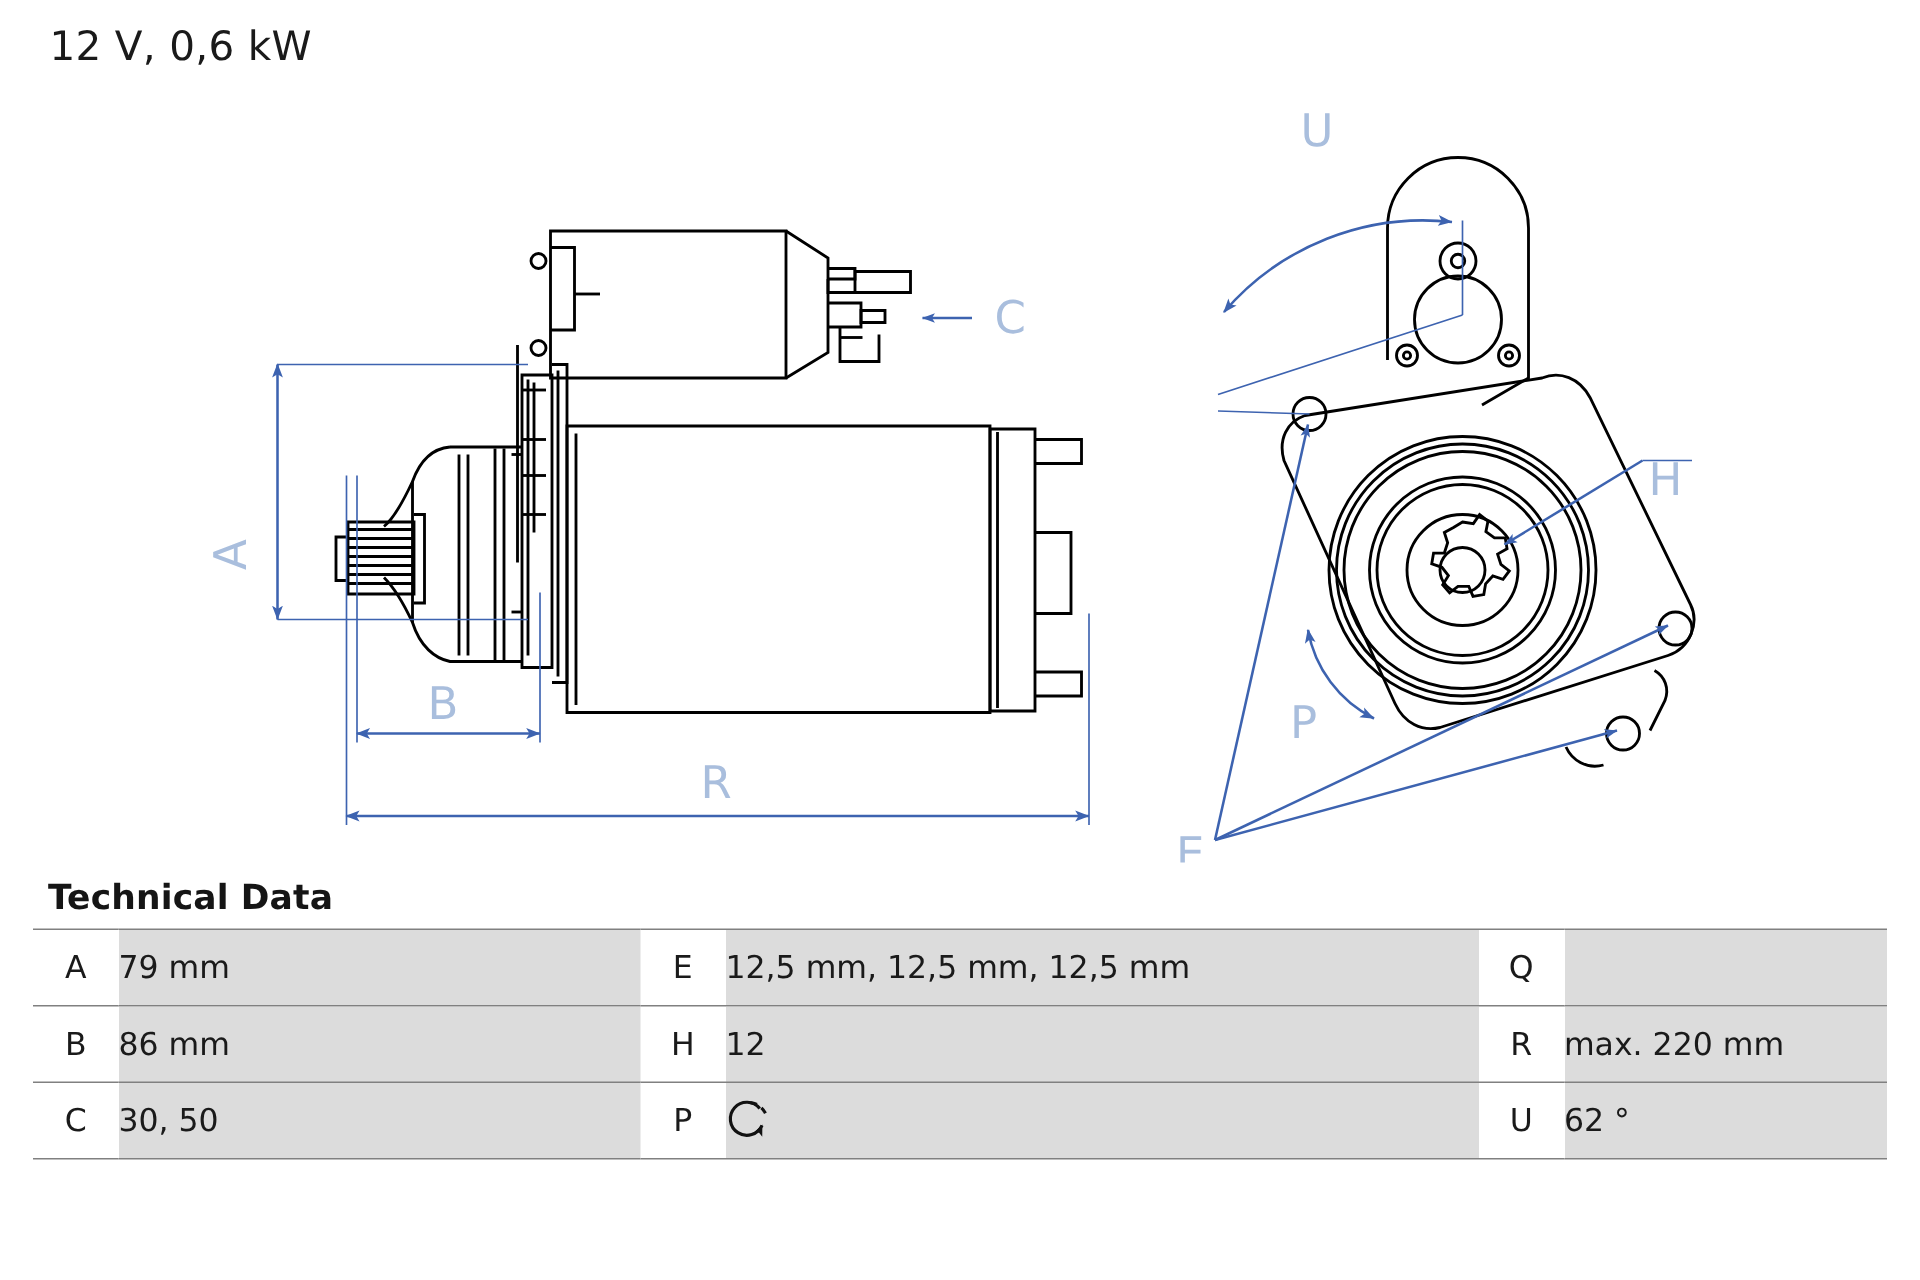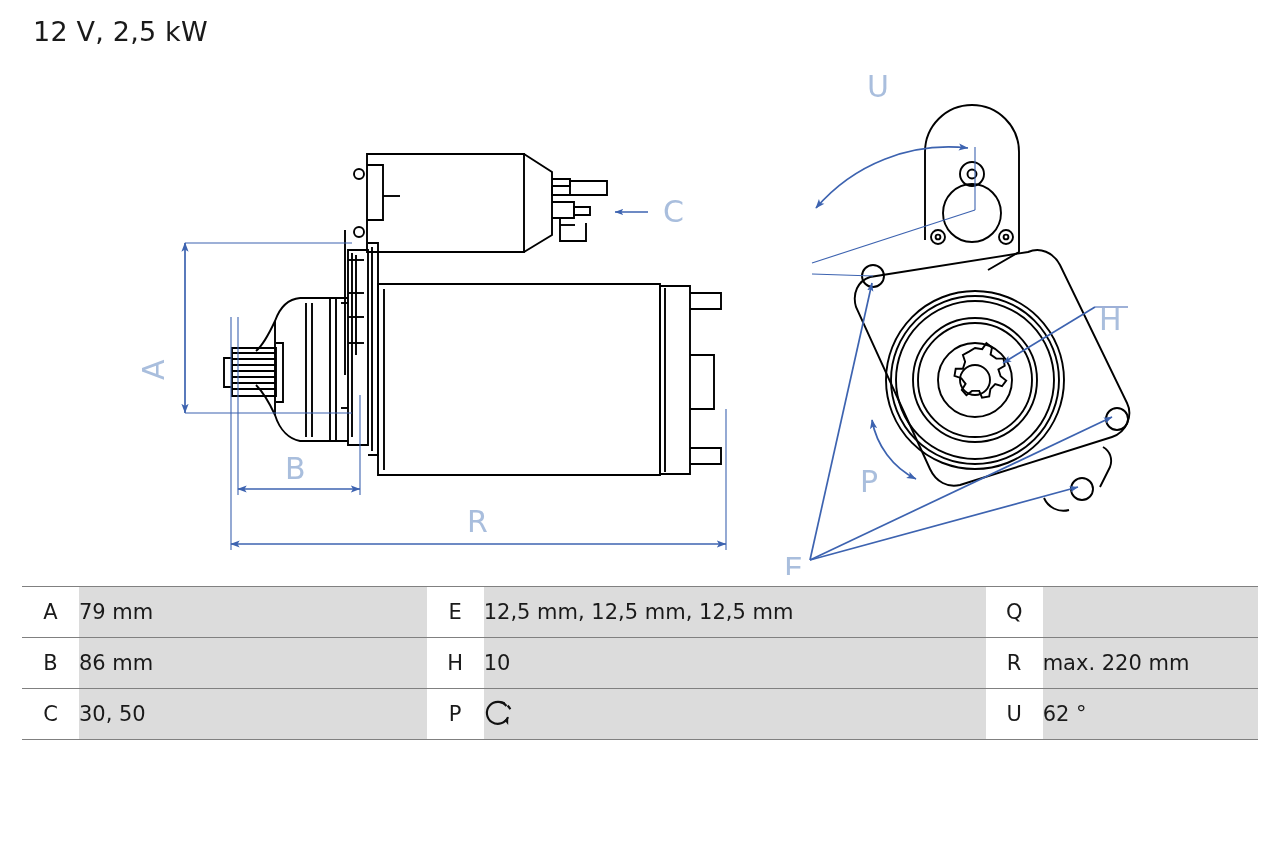--- a/index.html
+++ b/index.html
@@ -91,21 +91,21 @@
 
   .rot-symbol {
     display: inline-block;
     vertical-align: middle;
     line-height: 0;
   }
 </style>
 </head>
 <body>
 
-<div id="product-title">12 V, 2,5 kW</div>
+<div id="product-title">12 V, 0,6 kW</div>
 
 <div id="drawing-area">
 <svg width="1280" height="520" viewBox="0 0 1280 520" xmlns="http://www.w3.org/2000/svg">
   <defs>
     <marker id="arrHead" markerWidth="10" markerHeight="8" refX="9.2" refY="4" orient="auto" markerUnits="userSpaceOnUse">
       <path d="M0,0.4 L9.5,4 L0,7.6 L2.2,4 Z" fill="#3d63b0"></path>
     </marker>
     <marker id="arrTail" markerWidth="10" markerHeight="8" refX="0.8" refY="4" orient="auto" markerUnits="userSpaceOnUse">
       <path d="M9.5,0.4 L0,4 L9.5,7.6 L7.3,4 Z" fill="#3d63b0"></path>
     </marker>
@@ -307,36 +307,37 @@
     <text x="867" y="42" font-size="30" fill="#a9bedd" stroke="none">U</text>
     <text x="1099" y="275" font-size="30" fill="#a9bedd" stroke="none">H</text>
     <text x="860" y="437" font-size="30" fill="#a9bedd" stroke="none">P</text>
     <text x="784" y="524" font-size="30" fill="#a9bedd" stroke="none">E</text>
   </g>
 </svg>
 </div>
 
 <div id="tech-data-section">
 
+  <div id="tech-data-heading">Technical Data</div>
 
   <table class="tech-table">
     <tbody>
       <tr>
         <td class="key-cell">A</td>
         <td class="val-cell val-a">79 mm</td>
         <td class="key-cell">E</td>
         <td class="val-cell val-e">12,5 mm, 12,5 mm, 12,5 mm</td>
         <td class="key-cell">Q</td>
         <td class="val-cell val-q"></td>
       </tr>
       <tr>
         <td class="key-cell">B</td>
         <td class="val-cell val-a">86 mm</td>
         <td class="key-cell">H</td>
-        <td class="val-cell val-e">10</td>
+        <td class="val-cell val-e">12</td>
         <td class="key-cell">R</td>
         <td class="val-cell val-q">max. 220 mm</td>
       </tr>
       <tr>
         <td class="key-cell">C</td>
         <td class="val-cell val-a">30, 50</td>
         <td class="key-cell">P</td>
         <td class="val-cell val-e">
           <span class="rot-symbol">
             <svg width="32" height="32" viewBox="0 0 32 32" xmlns="http://www.w3.org/2000/svg">

